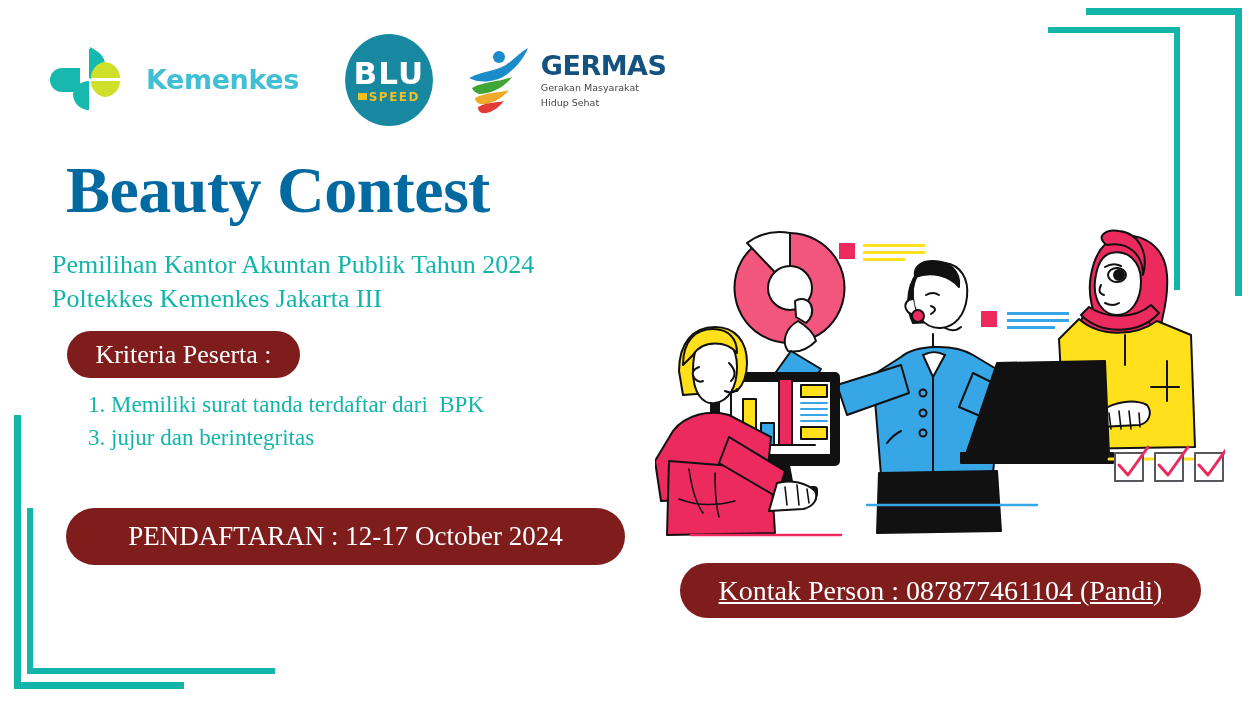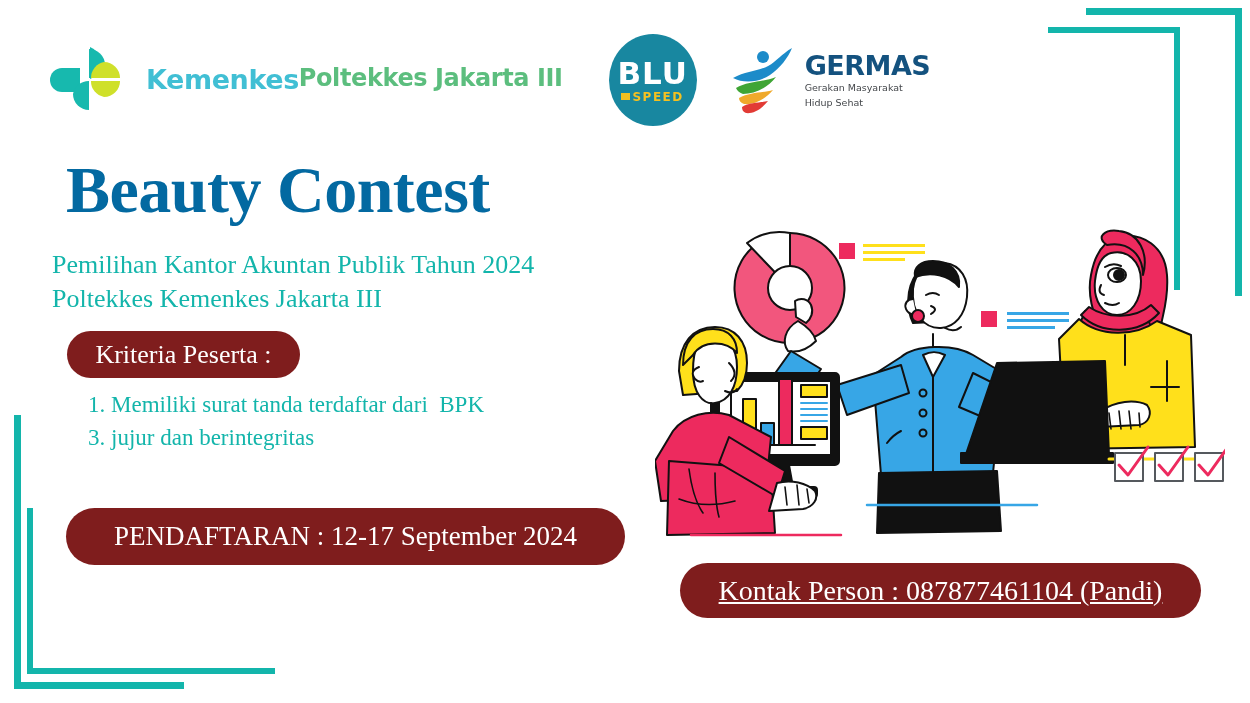--- a/index.html
+++ b/index.html
@@ -109,21 +109,20 @@
       <svg class="kemenkes-mark" viewBox="0 0 84 78">
         <path d="M12 27 h18 v24 H12 a12 12 0 0 1 0 -24 z" fill="#17B9AE"></path>
         <path d="M40 38 L40 6 a17 17 0 0 1 0 32 z" fill="#17B9AE" transform="rotate(0 40 38)"></path>
         <path d="M39 37 V8 a16 16 0 0 1 16 16 a16 16 0 0 1 -16 13 z" fill="#17B9AE"></path>
         <path d="M41 37 h29 a16 16 0 0 0 -16 -16 a16 16 0 0 0 -13 16 z" fill="#CFE02A"></path>
         <path d="M41 40 h29 a16 16 0 0 1 -16 16 a16 16 0 0 1 -13 -16 z" fill="#CFE02A"></path>
         <path d="M39 40 v29 a16 16 0 0 1 -16 -16 a16 16 0 0 1 16 -13 z" fill="#17B9AE"></path>
       </svg>
       <div class="kemenkes-text">
         <span class="l1">Kemenkes</span>
-        <span class="l2">Poltekkes Jakarta III</span>
       </div>
     </div>
 
     <div class="logo blu-logo">
       <div class="blu-circle">
         <div class="blu-word">BLU</div>
         <div class="blu-speed">
           <span class="dash"></span>
           <span>SPEED</span>
         </div>
@@ -151,21 +150,21 @@
     <div>Pemilihan Kantor Akuntan Publik Tahun 2024</div>
     <div>Poltekkes Kemenkes Jakarta III</div>
   </div>
 
   <div class="pill" id="kriteria-pill">Kriteria Peserta :</div>
   <div class="criteria">
     <div>1. Memiliki surat tanda terdaftar dari  BPK</div>
     <div>3. jujur dan berintegritas</div>
   </div>
 
-  <div class="pill" id="pendaftaran-pill">PENDAFTARAN : 12-17 September 2024</div>
+  <div class="pill" id="pendaftaran-pill">PENDAFTARAN : 12-17 October 2024</div>
   <div class="pill" id="kontak-pill">Kontak Person : 087877461104 (Pandi)</div>
 
   <svg id="illustration" viewBox="0 0 570 330">
     <g fill="none" stroke="#111" stroke-width="2" stroke-linejoin="round" stroke-linecap="round">
 
       <g stroke="none">
         <rect x="184" y="28" width="16" height="16" fill="#ED2A5E"></rect>
         <rect x="208" y="29" width="62" height="3" fill="#FFE01B"></rect>
         <rect x="208" y="36" width="62" height="3" fill="#FFE01B"></rect>
         <rect x="208" y="43" width="42" height="3" fill="#FFE01B"></rect>

